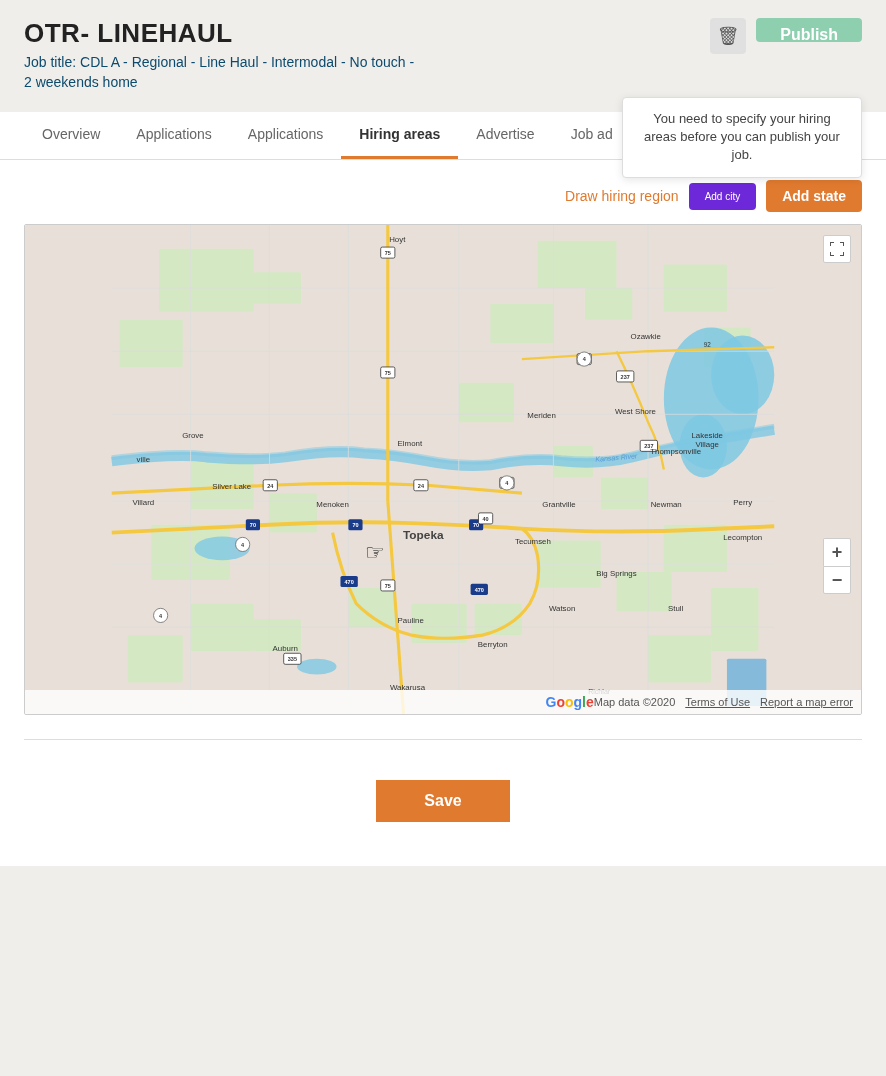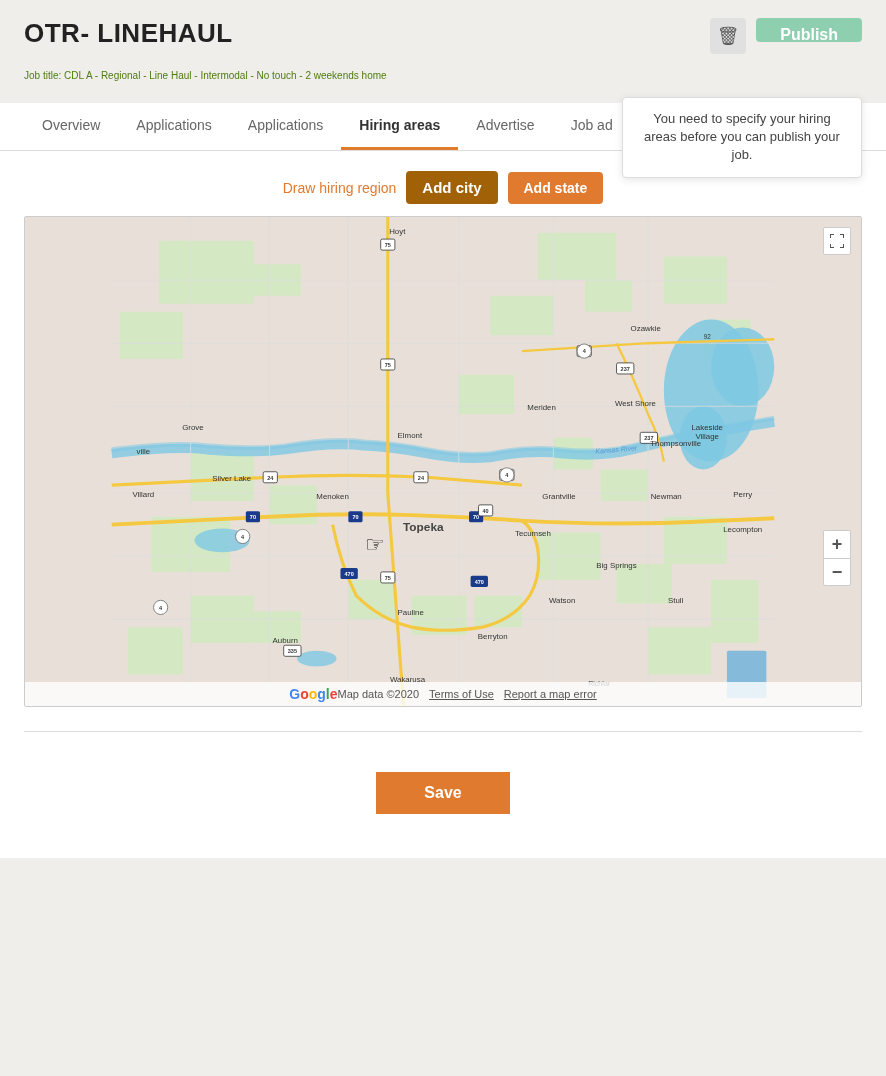--- a/index.html
+++ b/index.html
@@ -18,23 +18,23 @@
       justify-content: space-between;
       align-items: flex-start;
     }
     .header-left h1 {
       font-size: 26px;
       font-weight: 900;
       color: #222;
       letter-spacing: 0.5px;
     }
     .header-left .job-title {
-      font-size: 10px;
-      color: #4d7c0f;
-      margin-top: 20px;
+      font-size: 14px;
+      color: #0c4a6e;
+      margin-top: 4px;
       max-width: 400px;
       line-height: 1.4;
     }
     .header-right {
       display: flex;
       align-items: flex-start;
       gap: 10px;
     }
     .delete-btn {
       background: #e0e0e0;
@@ -102,42 +102,42 @@
     
     .main-content {
       background: white;
       margin: 0;
       padding: 20px 24px;
     }
 
     
     .map-controls {
       display: flex;
-      justify-content: center;
+      justify-content: flex-end;
       align-items: center;
       gap: 10px;
       margin-bottom: 12px;
     }
     .draw-region-link {
       color: #e07a2f;
       font-size: 14px;
       font-weight: 500;
       cursor: pointer;
       text-decoration: none;
       background: none;
       border: none;
     }
     .add-city-btn {
-      background: #a16207;
+      background: #6d28d9;
       color: white;
       border: none;
       border-radius: 4px;
       padding: 8px 16px;
-      font-size: 15px;
-      font-weight: bold;
+      font-size: 10px;
+      font-weight: normal;
       cursor: pointer;
     }
     .add-state-btn {
       background: #e07a2f;
       color: white;
       border: none;
       border-radius: 4px;
       padding: 8px 16px;
       font-size: 14px;
       font-weight: bold;
@@ -220,21 +220,21 @@
 
     .map-footer {
       position: absolute;
       bottom: 0;
       left: 0;
       right: 0;
       background: rgba(255,255,255,0.8);
       padding: 4px 8px;
       display: flex;
       align-items: center;
-      justify-content: center;
+      justify-content: flex-end;
       font-size: 11px;
       color: #555;
     }
     .google-logo {
       font-size: 14px;
       font-weight: bold;
       color: #4285f4;
     }
     .google-logo span:nth-child(1) { color: #4285f4; }
     .google-logo span:nth-child(2) { color: #ea4335; }

